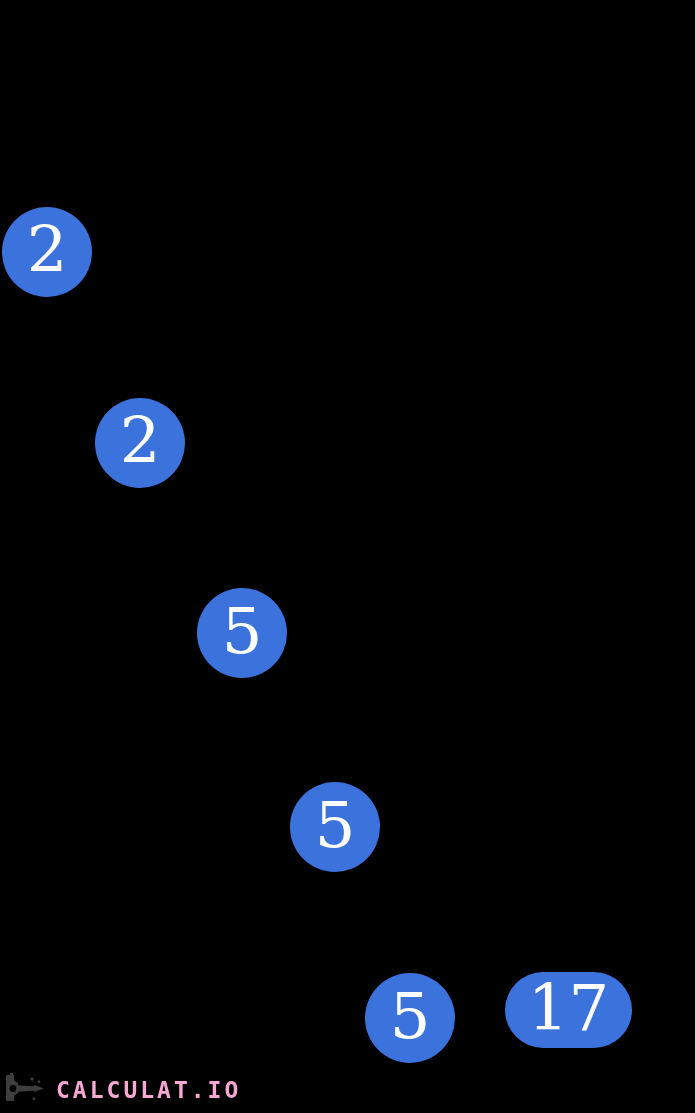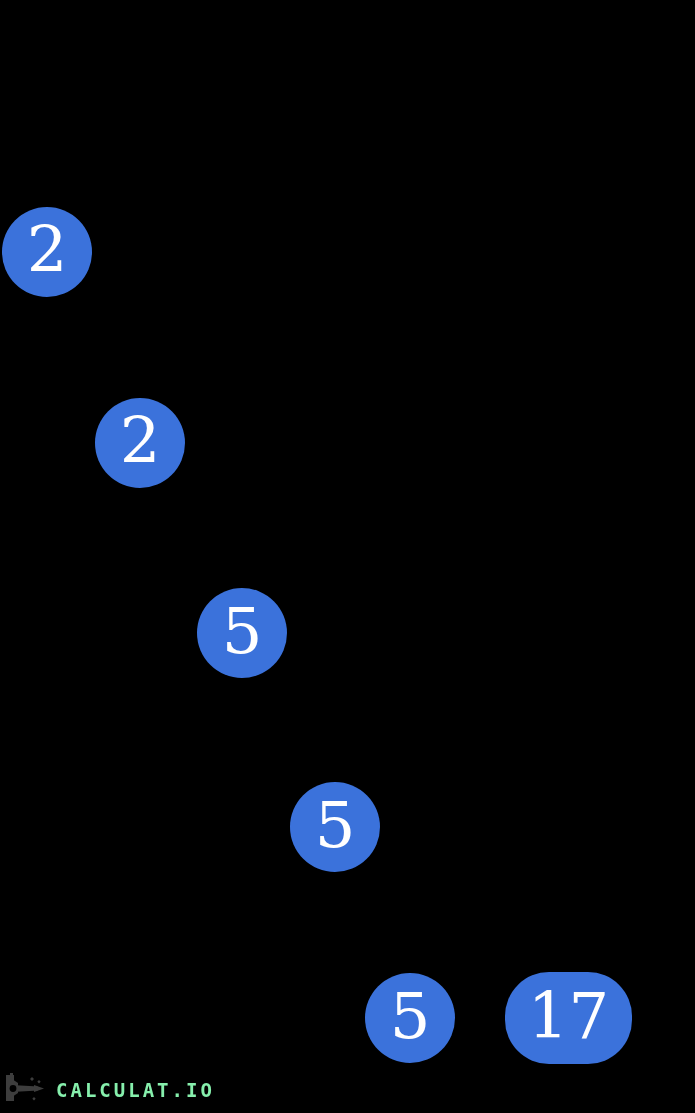--- a/index.html
+++ b/index.html
@@ -25,44 +25,44 @@
     justify-content: center;
     font-size: 64px;
     line-height: 1;
     width: 90px;
     height: 90px;
     box-sizing: border-box;
     padding-bottom: 4px;
   }
   .node.pill {
     width: 127px;
-    height: 92px;
+    height: 76px;
     border-radius: 44px;
   }
   #n1 { left: 2px;   top: 207px; }
   #n2 { left: 95px;  top: 398px; }
   #n3 { left: 197px; top: 588px; }
   #n4 { left: 290px; top: 782px; }
   #n5 { left: 365px; top: 973px; }
   #n6 { left: 505px; top: 972px; }
   .watermark {
     position: absolute;
     left: 4px;
     bottom: 8px;
     display: flex;
     align-items: center;
     gap: 8px;
     color: #3d3d3d;
   }
   .watermark .brand-text {
     font-family: "DejaVu Sans Mono", monospace;
     font-weight: bold;
-    font-size: 19px;
+    font-size: 23px;
     letter-spacing: 3px;
-    color: #86efac;
+    color: #f9a8d4;
     line-height: 1;
     padding-top: 4px;
   }
   .watermark svg {
     display: block;
   }
 </style>
 </head>
 <body>
 

